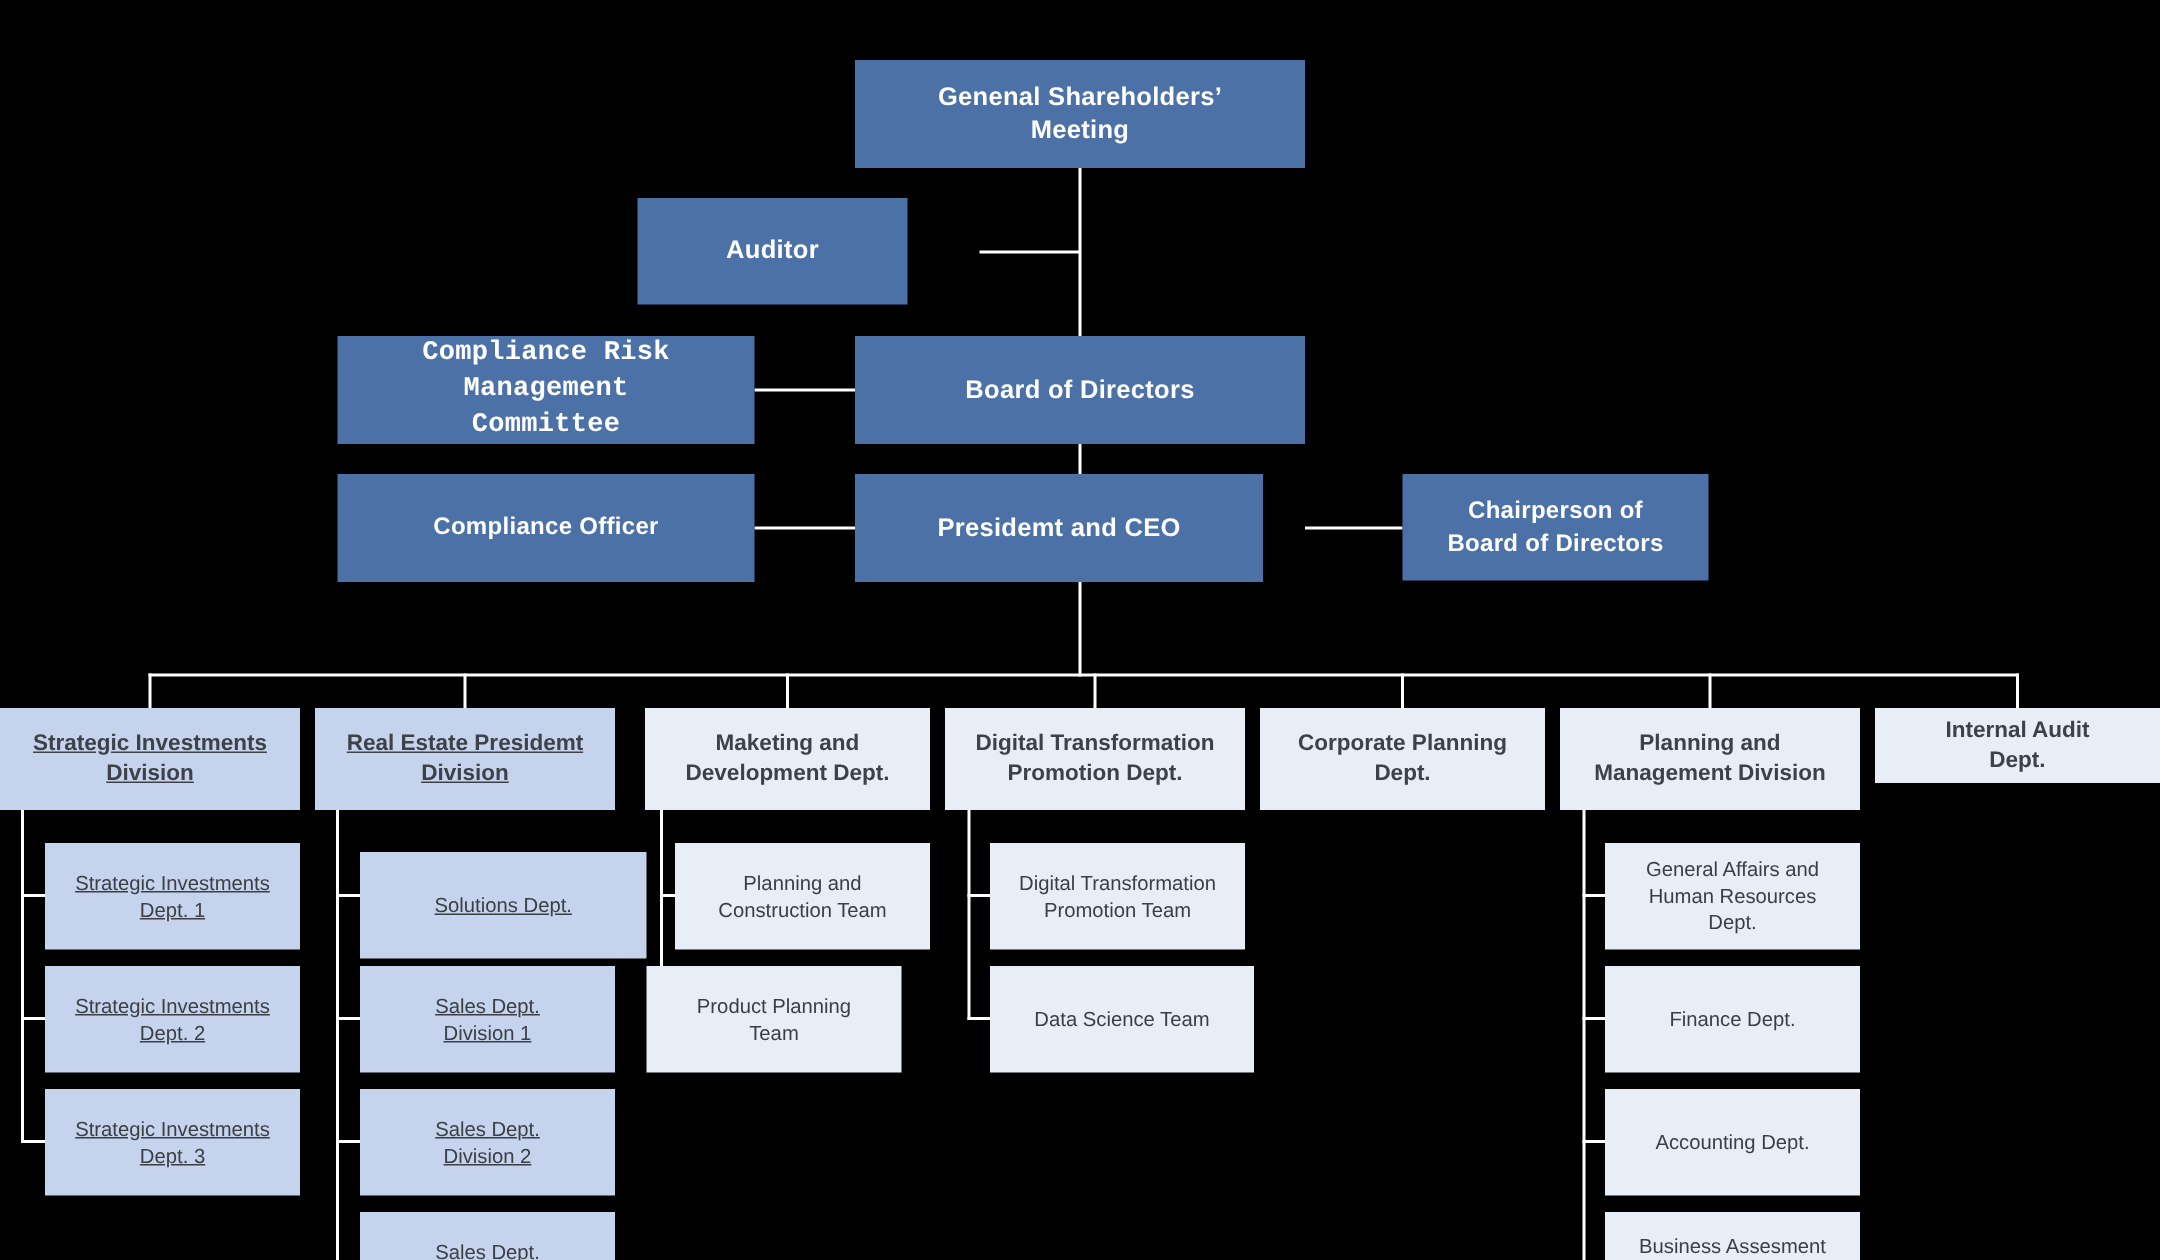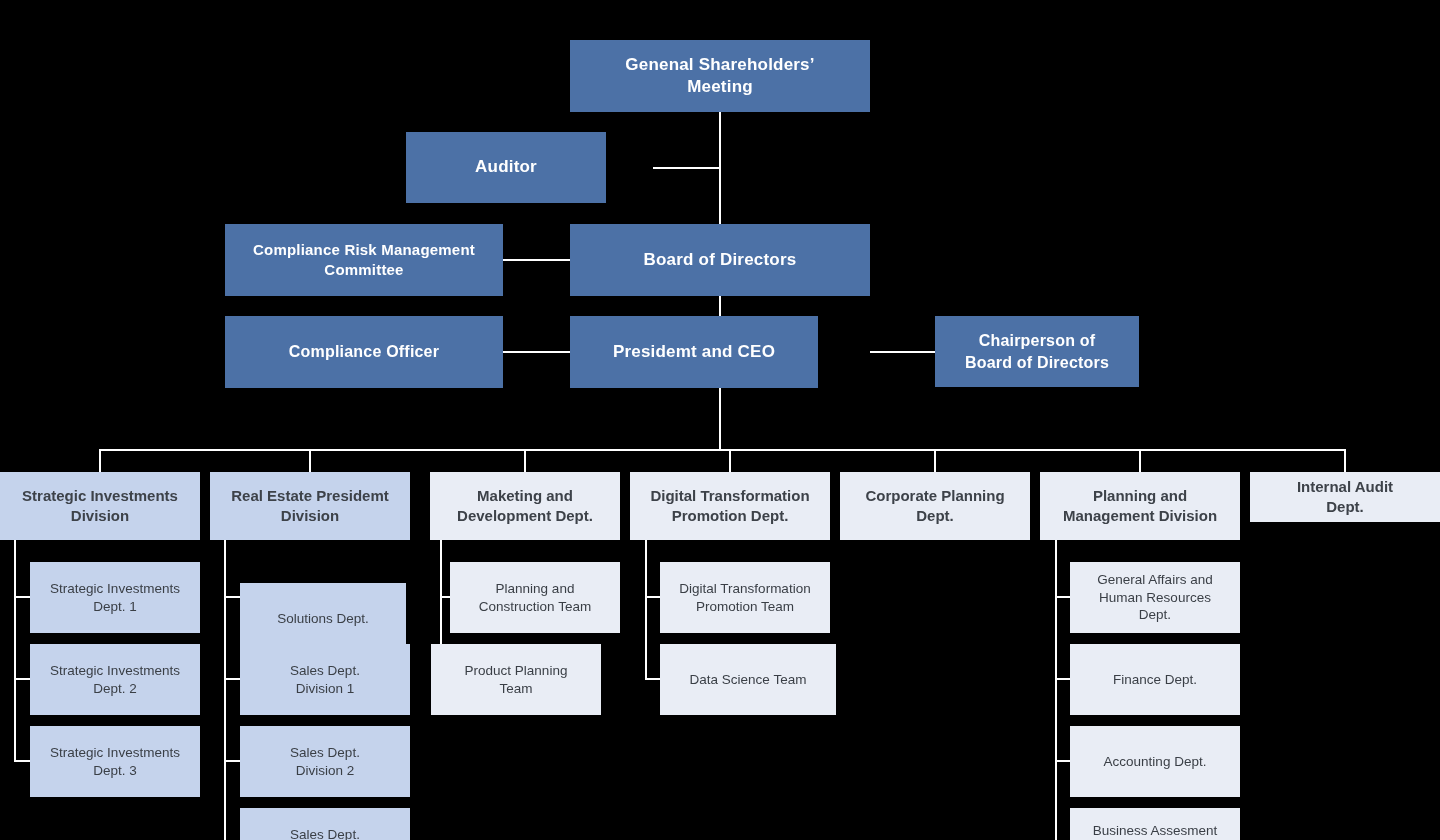--- a/index.html
+++ b/index.html
@@ -8,23 +8,23 @@
     background:var(--background,#000);
     font-family:"Liberation Sans","DejaVu Sans",sans-serif;
     margin-top:40px;
   }
   .node{
     position:absolute;box-sizing:border-box;
     display:flex;align-items:center;justify-content:center;
     text-align:center;white-space:pre-line;line-height:1.32;padding:4px;
   }
   .dark{background:var(--primary-box,#4c71a6);color:#fff;font-weight:700;font-size:17px;letter-spacing:.2px;}
-  .dark.sm{font-size:15px;}
+  .dark.sm{font-size:18px;font-family:Liberation Mono, monospace;}
   .dark.md{font-size:16px;}
-  .light{background:var(--secondary-box,#c5d3ec);}
+  .light{background:var(--secondary-box,#c5d3ec);text-decoration:underline;}
   .pale{background:var(--tertiary-box,#e9edf5);}
   .division{font-size:15px;font-weight:700;color:#3d4249;}
   .child{font-size:13.5px;font-weight:400;color:#3a3f46;}
   .line{position:absolute;background:var(--connector,#fff);}
 </style>
 </head>
 <body>
 
 <div class="canvas">
 
@@ -66,30 +66,30 @@
 
   <div class="line" style="left:1055px;top:500px;width:2px;height:304px"></div>
   <div class="line" style="left:1055px;top:556px;width:15px;height:2px"></div>
   <div class="line" style="left:1055px;top:638px;width:15px;height:2px"></div>
   <div class="line" style="left:1055px;top:720px;width:15px;height:2px"></div>
   <div class="line" style="left:1055px;top:802px;width:15px;height:2px"></div>
 
   <div class="node dark" style="left:570px;top:0;width:300px;height:72px">Genenal Shareholders’
 Meeting</div>
 
-  <div class="node dark" style="left:406px;top:92px;width:200px;height:71px">Auditor</div>
+  <div class="node dark" style="left:425px;top:92px;width:180px;height:71px">Auditor</div>
 
   <div class="node dark sm" style="left:225px;top:184px;width:278px;height:72px">Compliance Risk Management
 Committee</div>
 
   <div class="node dark" style="left:570px;top:184px;width:300px;height:72px">Board of Directors</div>
 
   <div class="node dark md" style="left:225px;top:276px;width:278px;height:72px">Compliance Officer</div>
 
-  <div class="node dark" style="left:570px;top:276px;width:248px;height:72px">Presidemt and CEO</div>
+  <div class="node dark" style="left:570px;top:276px;width:272px;height:72px">Presidemt and CEO</div>
 
   <div class="node dark md" style="left:935px;top:276px;width:204px;height:71px">Chairperson of
 Board of Directors</div>
 
   <div class="node light division" style="left:0;top:432px;width:200px;height:68px">Strategic Investments
 Division</div>
 
   <div class="node light division" style="left:210px;top:432px;width:200px;height:68px">Real Estate Presidemt
 Division</div>
 
@@ -108,21 +108,21 @@
   <div class="node pale division" style="left:1250px;top:432px;width:190px;height:50px">Internal Audit
 Dept.</div>
 
   <div class="node light child" style="left:30px;top:522px;width:170px;height:71px">Strategic Investments
 Dept. 1</div>
   <div class="node light child" style="left:30px;top:604px;width:170px;height:71px">Strategic Investments
 Dept. 2</div>
   <div class="node light child" style="left:30px;top:686px;width:170px;height:71px">Strategic Investments
 Dept. 3</div>
 
-  <div class="node light child" style="left:240px;top:543px;width:166px;height:71px">Solutions Dept.</div>
+  <div class="node light child" style="left:240px;top:528px;width:191px;height:71px">Solutions Dept.</div>
   <div class="node light child" style="left:240px;top:604px;width:170px;height:71px">Sales Dept.
 Division 1</div>
   <div class="node light child" style="left:240px;top:686px;width:170px;height:71px">Sales Dept.
 Division 2</div>
   <div class="node light child" style="left:240px;top:768px;width:170px;height:71px">Sales Dept.
 Division 3</div>
 
   <div class="node pale child" style="left:450px;top:522px;width:170px;height:71px">Planning and
 Construction Team</div>
   <div class="node pale child" style="left:431px;top:604px;width:170px;height:71px">Product Planning

